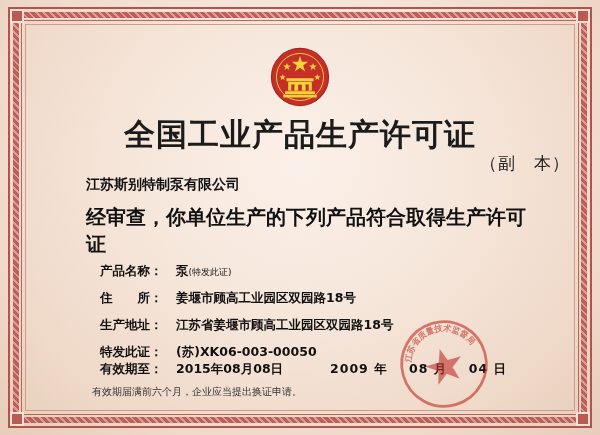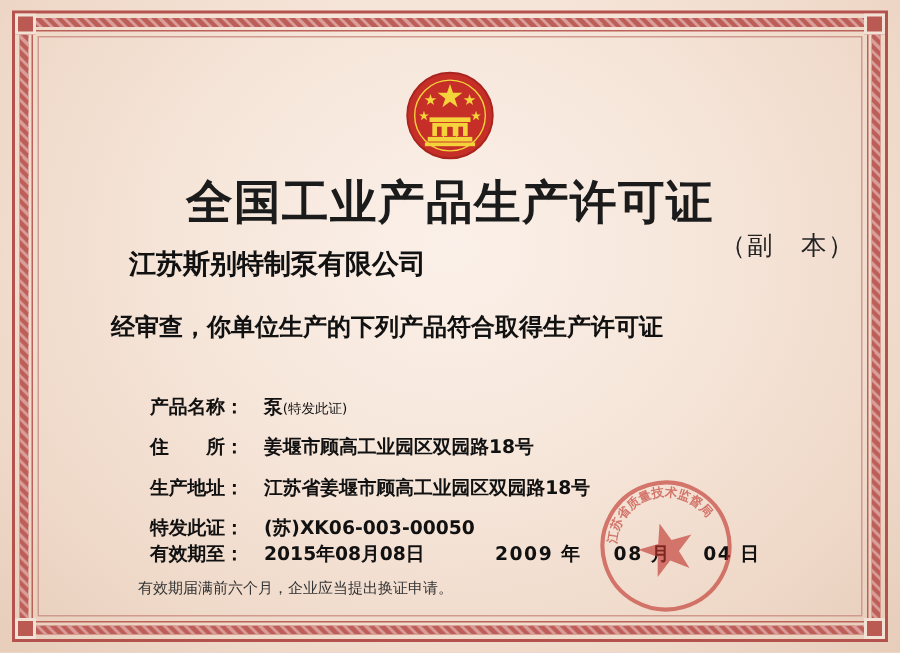--- a/index.html
+++ b/index.html
@@ -108,31 +108,31 @@
     width: 100%;
     text-align: right;
     font-size: 17px;
     color: #222;
     letter-spacing: 1px;
   }
 
   .company {
     position: absolute;
     left: 56px;
-    top: 136px;
-    font-size: 18px;
+    top: 148px;
+    font-size: 14px;
     font-weight: bold;
     color: #111;
   }
   .statement {
     position: absolute;
-    left: 44px;
+    left: 56px;
     top: 176px;
     right: 26px;
-    font-size: 16px;
+    font-size: 20px;
     font-weight: bold;
     color: #111;
     line-height: 27px;
   }
   .statement .line2 {
     display: block;
   }
 
   .fields {
     position: absolute;

